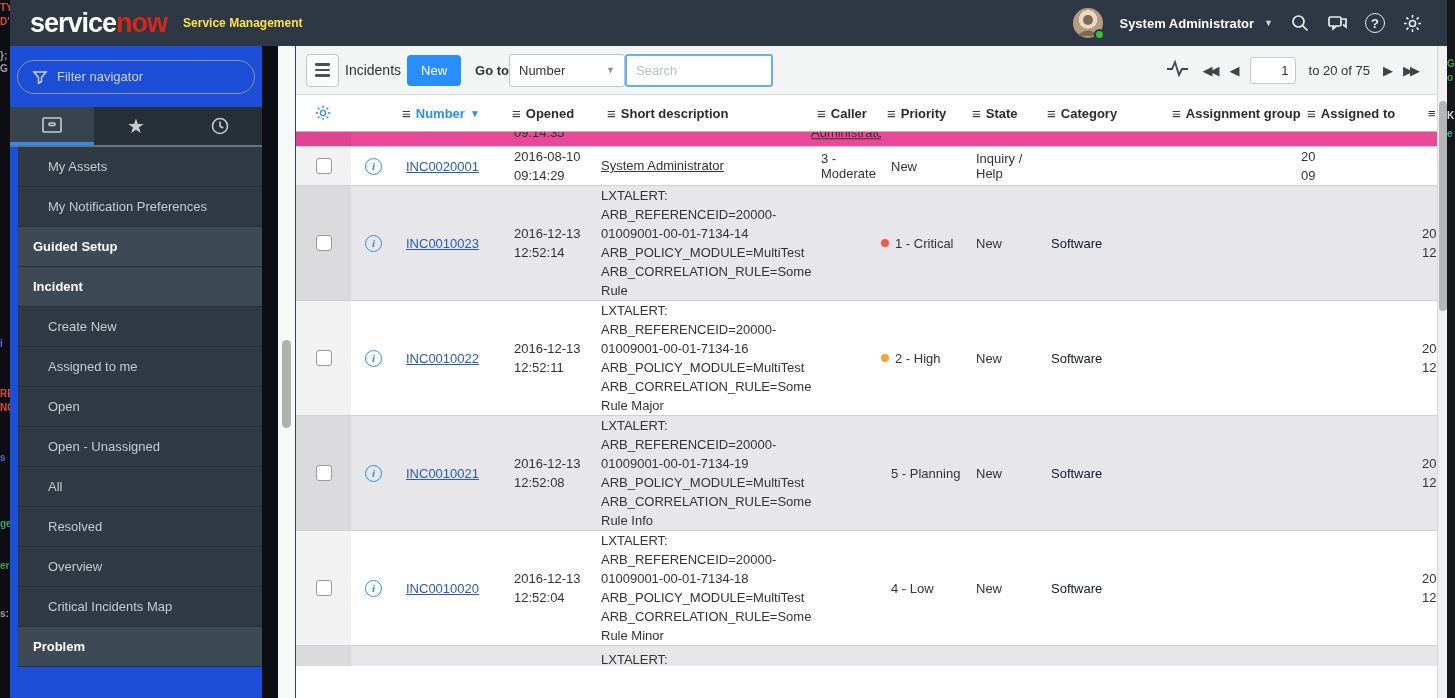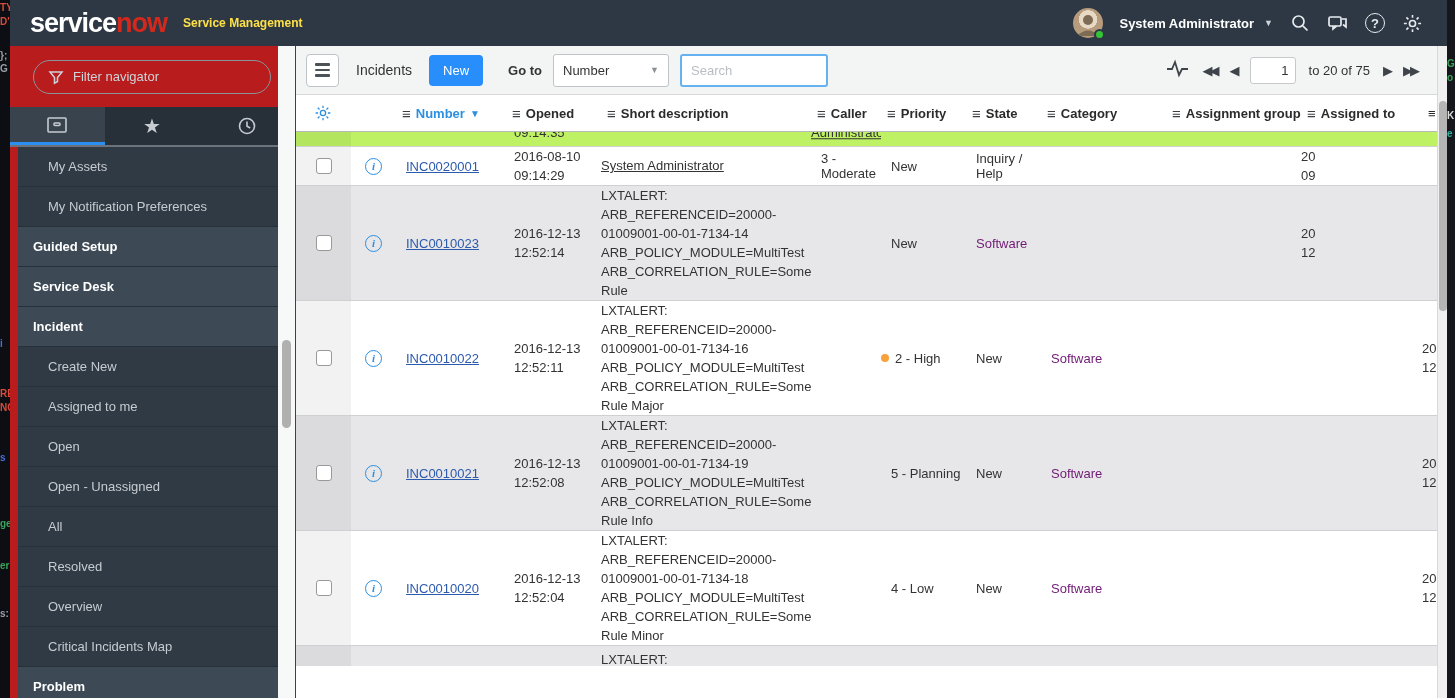--- a/index.html
+++ b/index.html
@@ -26,22 +26,22 @@
   .avatar .dot { position:absolute; right:-2px; bottom:-2px; width:11px; height:11px;
                  border-radius:50%; background:#35c435; border:2px solid #2d3844; }
   .user-name { color:#fff; font-size:13px; font-weight:bold; }
   .caret { color:#cfd4da; font-size:9px; margin-left:-6px; }
   .hicon { width:22px; height:22px; display:flex; align-items:center; justify-content:center; color:#e8ebee; }
   .hicon svg { stroke:#e8ebee; fill:none; stroke-width:1.7; }
   .help-circle { width:20px; height:20px; border:1.7px solid #e8ebee; border-radius:50%;
                  color:#e8ebee; font-size:13px; font-weight:bold; display:flex; align-items:center; justify-content:center; }
 
   
-  .sidebar { position:absolute; left:10px; top:46px; width:284px; height:652px;
-             background:#b91c1c; overflow:hidden; }
+  .sidebar { position:absolute; left:10px; top:46px; width:252px; height:652px;
+             background:#1d4ed8; overflow:hidden; }
   .filter-wrap { height:61px; display:flex; align-items:center; justify-content:center; }
   .filter-pill { width:238px; height:34px; border:1px solid #8b939b; border-radius:17px;
                  display:flex; align-items:center; gap:9px; padding:0 14px; }
   .filter-pill svg { stroke:#cfd4da; fill:none; stroke-width:1.5; flex:0 0 auto; }
   .filter-pill input { background:transparent; border:none; outline:none; color:#e6e9ec;
                        font-size:13px; width:100%; font-family:"Liberation Sans",sans-serif; }
   .filter-pill input::placeholder { color:#cfd4da; }
   .tabbar { display:flex; height:40px; border-bottom:2px solid #6b727b; background:#272f38; }
   .tab { flex:1; display:flex; align-items:center; justify-content:center; color:#c6cbd1; }
   .tab.active { background:#39434e; border-bottom:3px solid #2a8ff0; }
@@ -54,21 +54,21 @@
 
   
   .side-scroll { position:absolute; left:278px; top:46px; width:17px; height:652px; background:#f7f8f8; }
   .side-scroll .thumb { position:absolute; left:4px; top:294px; width:9px; height:88px;
                         background:#b0b0b0; border-radius:5px; }
 
   
   .content { position:absolute; left:295px; top:46px; width:1142px; height:652px;
              background:#fff; overflow:hidden; border-left:1px solid #3a434d; }
   .toolbar { height:49px; background:#f3f4f4; border-bottom:1px solid #d8d8d8;
-             display:flex; align-items:center; gap:11px; padding:0 10px; }
+             display:flex; align-items:center; padding:0 10px; }
   .menu-btn { width:33px; height:33px; background:#fff; border:1px solid #bfc4c8; border-radius:4px;
               display:flex; flex-direction:column; align-items:center; justify-content:center; gap:3px; cursor:pointer; }
   .menu-btn i { width:15px; height:2.5px; background:#4b5258; border-radius:1px; }
   .list-title { font-size:14px; color:#333; margin:0 6px; }
   .btn-new { background:#278efc; color:#fff; border:none; border-radius:4px; font-size:13px;
              padding:8px 14px; font-family:"Liberation Sans",sans-serif; cursor:pointer; }
   .goto-label { font-size:13px; color:#333; font-weight:bold; margin-left:14px; }
   .goto-select { width:116px; height:33px; background:#fff; border:1px solid #bfc4c8; border-radius:3px;
                  display:flex; align-items:center; justify-content:space-between; padding:0 9px;
                  font-size:13px; color:#333; cursor:pointer; }
@@ -103,24 +103,24 @@
   .checkbox { width:16px; height:16px; background:#fff; border:1px solid #999; border-radius:3px; cursor:pointer; }
   .info-cell { justify-content:center; }
   .info-icon { width:17px; height:17px; border:1.6px solid #2d8fe0; border-radius:50%; color:#2d8fe0;
                font:italic bold 11px "Liberation Serif",serif; display:flex; align-items:center;
                justify-content:center; cursor:pointer; }
   .num-link { color:#2c5aac; text-decoration:underline; cursor:pointer; }
   .pre { white-space:pre-line; line-height:19px; }
   .desc-cell { padding-right:10px; }
   .caller-link { color:#333; text-decoration:underline; line-height:18px; cursor:pointer; }
   .prio-dot { width:8px; height:8px; border-radius:50%; margin-right:6px; flex:0 0 auto; }
-  .cat-link { color:#701a75; cursor:pointer; }
+  .cat-link { color:#0f172a; cursor:pointer; }
   .upd-cell { font-size:13px; line-height:19px; white-space:pre-line; overflow:hidden; }
 
-  .partial-top { height:15px; background:#bef264; border-bottom:1px solid #cfd0d2; overflow:hidden; }
+  .partial-top { height:15px; background:#ec4899; border-bottom:1px solid #cfd0d2; overflow:hidden; }
   .partial-top .frag { font-size:13px; color:#333; transform:translateY(-45%); display:block; }
   .partial-top .frag.u { text-decoration:underline; }
   .partial-bottom { background:#e7e7e9; height:20px; overflow:hidden; }
   .partial-bottom .cell { align-items:flex-start; padding-top:6px; }
 
   
   .main-scroll { position:absolute; left:1437px; top:46px; width:10px; height:652px; background:#f0f0f0;
                  border-left:1px solid #d9d9d9; }
   .main-scroll .thumb { position:absolute; left:1px; top:55px; width:8px; height:210px;
                         background:#b5b5b5; border-radius:4px; }
@@ -204,21 +204,20 @@
         <svg width="20" height="20" viewBox="0 0 20 20">
             <circle cx="10" cy="10" r="7.5"></circle>
             <path d="M10 5.5 v4.7 l3.2 1.8"></path>
           </svg>
       </div>
     </div>
     <div class="nav-list" id="nav-list">
         <div class="nav-row">My Assets</div>
         <div class="nav-row">My Notification Preferences</div>
         <div class="nav-row section">Guided Setup</div>
-        <div class="nav-row section">Service Desk</div>
         <div class="nav-row section">Incident</div>
         <div class="nav-row">Create New</div>
         <div class="nav-row">Assigned to me</div>
         <div class="nav-row">Open</div>
         <div class="nav-row">Open - Unassigned</div>
         <div class="nav-row">All</div>
         <div class="nav-row">Resolved</div>
         <div class="nav-row">Overview</div>
         <div class="nav-row">Critical Incidents Map</div>
         <div class="nav-row section">Problem</div>
@@ -369,20 +368,24 @@
 12:52:14</div>
     <div class="cell pre desc-cell">LXTALERT:
 ARB_REFERENCEID=20000-
 01009001-00-01-7134-14
 ARB_POLICY_MODULE=MultiTest
 ARB_CORRELATION_RULE=Some
 Rule</div>
     <div class="cell">
             <span class="caller-link" style="text-decoration: none;"></span>
           </div>
+    <div class="cell">
+            <span class="prio-dot" style="background: rgb(242, 90, 74);"></span>
+            <span>1 - Critical</span>
+          </div>
     <div class="cell" style="padding-left:10px">New</div>
     <div class="cell" style="padding-left:10px">
             <span class="cat-link">Software</span>
           </div>
     <div class="cell"></div>
     <div class="cell"></div>
     <div class="cell upd-cell">20
 12</div>
   </div>
 

